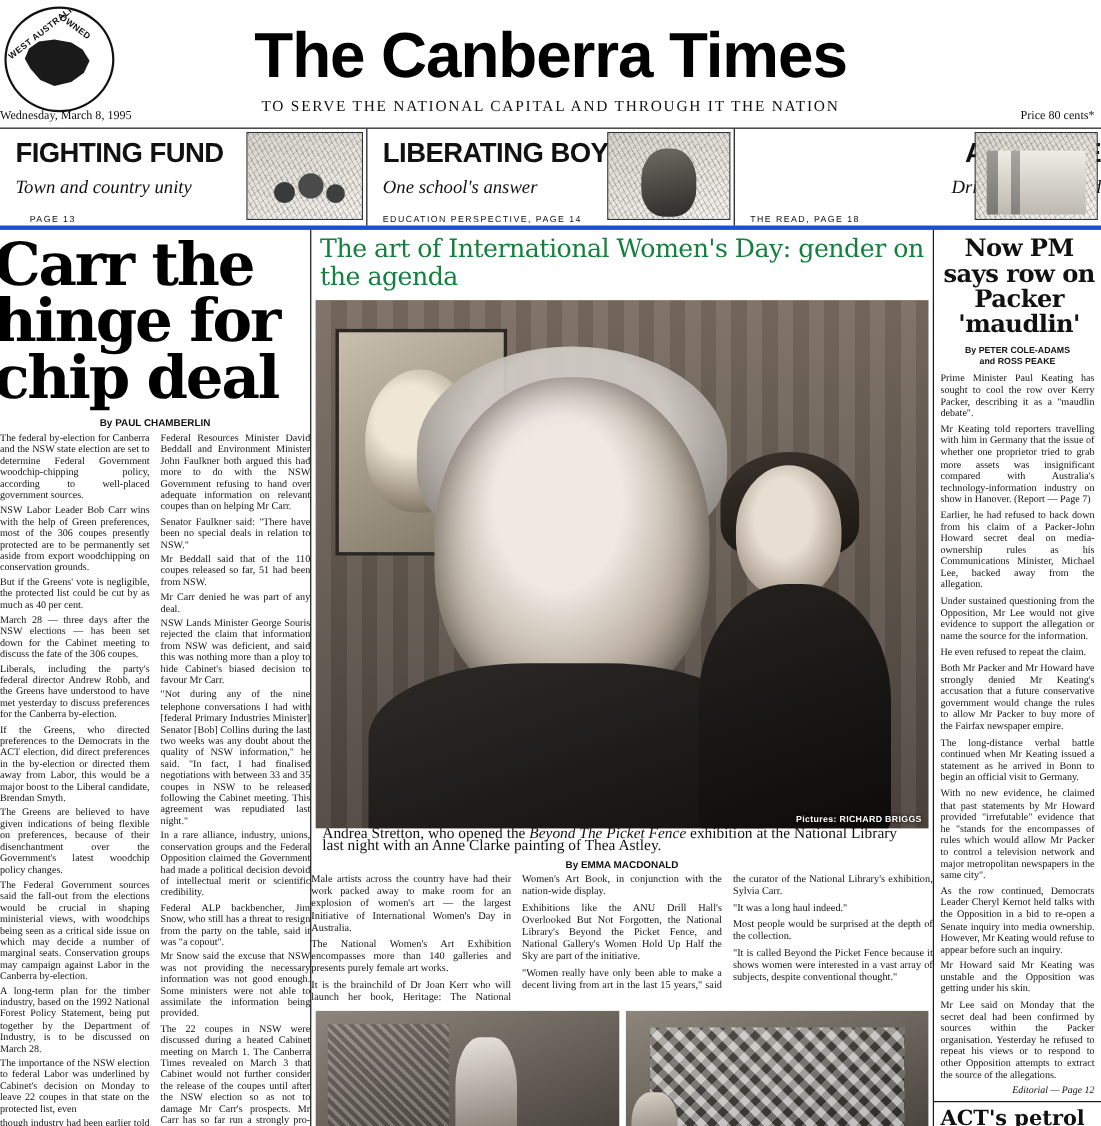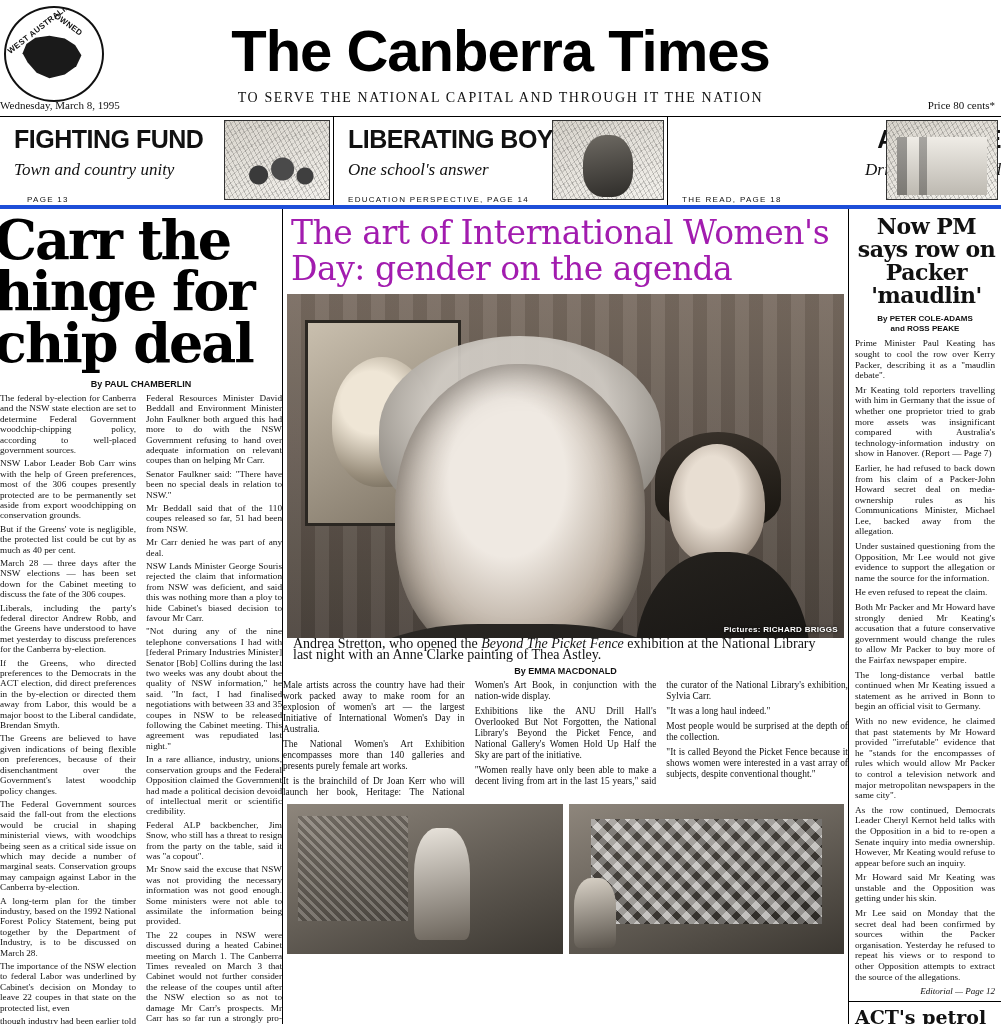--- a/index.html
+++ b/index.html
@@ -121,25 +121,25 @@
     font-family:"Liberation Serif", serif;
     font-size:9.2px; line-height:10.4px; text-align:justify;
     hyphens:auto;
   }
   .bodytext p { margin:0 0 3px 0; }
   .rule { border-top:1px solid #000; margin:5px 0 4px 0; }
 
   
   .mid-head {
     font-family:"DejaVu Serif", serif; font-weight:normal;
-    font-size:33px; line-height:1.08; letter-spacing:-0.5px;
-    margin:6px 8px 8px 8px; color:#a21caf;
+    font-size:23px; line-height:1.08; letter-spacing:-0.5px;
+    margin:6px 8px 8px 8px; color:#15803d;
   }
   .photo-main {
-    position:relative; margin:0 4px; height:344px;
+    position:relative; margin:0 4px; height:480px;
     background:
       repeating-linear-gradient(74deg, rgba(0,0,0,.06) 0 2px, transparent 2px 6px),
       linear-gradient(135deg,#6a5f56 0%, #8d8176 35%, #3f3a35 100%);
     overflow:hidden;
     text-decoration:underline;
   }
   .pm-wall {
     position:absolute; inset:0;
     background:
       repeating-linear-gradient(90deg, rgba(255,255,255,.05) 0 14px, rgba(0,0,0,.07) 14px 28px),

